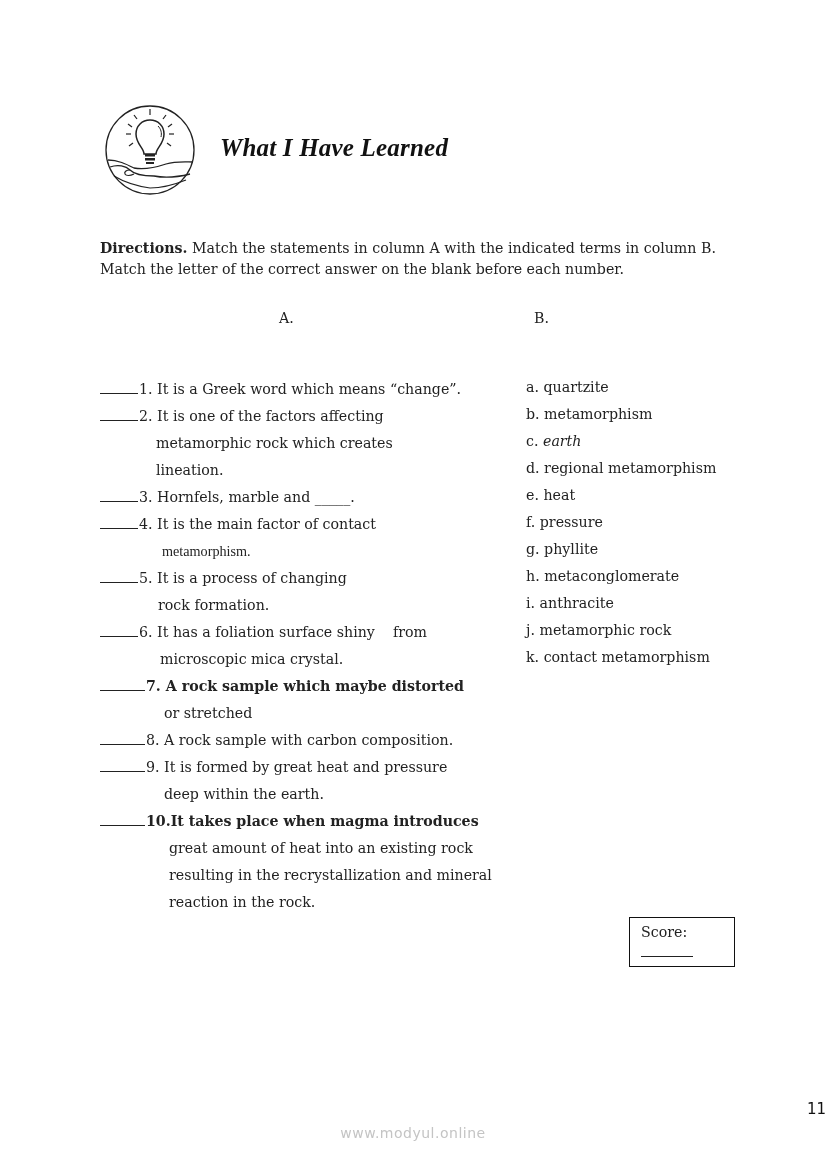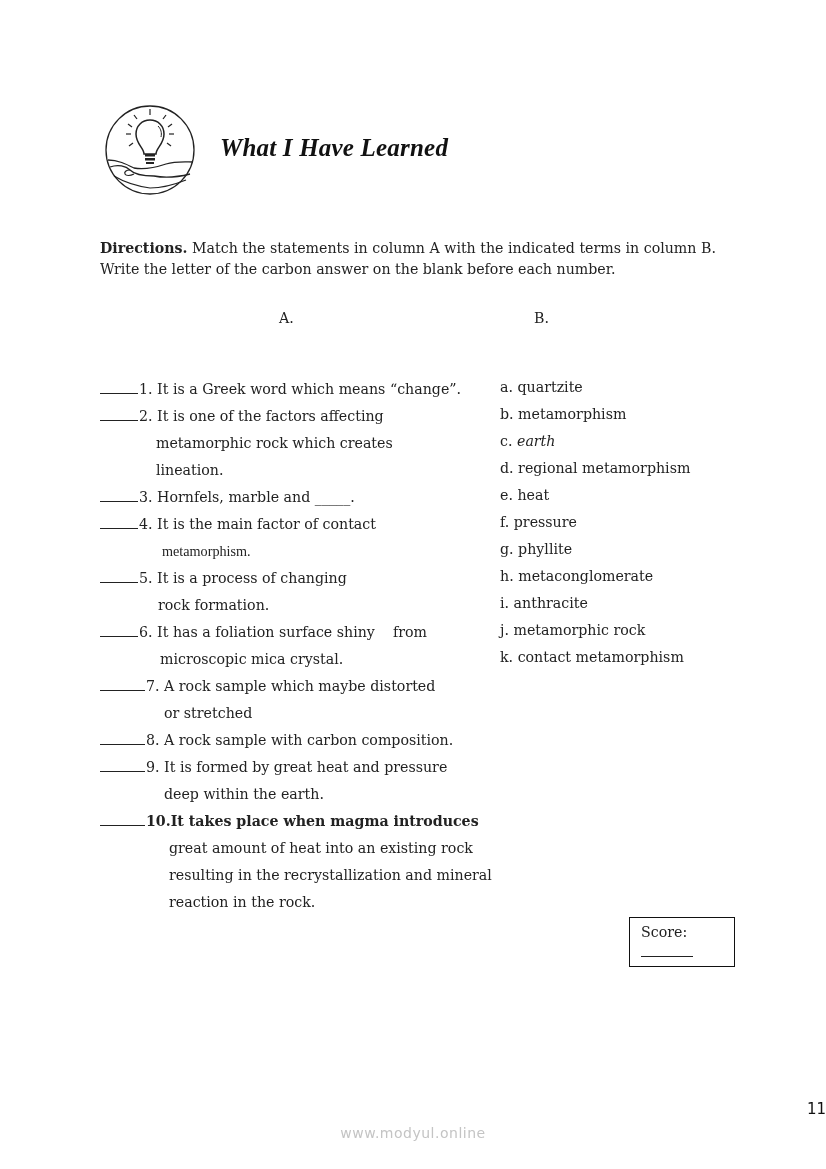--- a/index.html
+++ b/index.html
@@ -16,21 +16,21 @@
     .directions b { font-weight: bold; }
 
     .col-head { position: absolute; top: 310px; font-size: 14.2px; color: #222; }
     .col-head.a { left: 279px; }
     .col-head.b { left: 534px; }
 
     .line { position: absolute; font-size: 14.2px; color: #222; white-space: pre; line-height: 18px; }
     .blank { display: inline-block; border-bottom: 1px solid #222; height: 12px; vertical-align: baseline; margin-right: 1px; }
 
     .colB { position: absolute; left: 500px; top: 378px; font-size: 14.2px; color: #222; }
-    .colB .opt { height: 27px; line-height: 18px; white-space: pre; }
+    .colB .opt { height: 27px; line-height: 18px; white-space: pre; margin-left: 26px; }
     .colB .opt i { font-style: italic; }
 
     .score { position: absolute; left: 629px; top: 917px; width: 106px; height: 50px;
              border: 1.3px solid #111; box-sizing: border-box; font-size: 14.2px; color: #222; text-align: right; }
     .score .lbl { position: absolute; left: 11px; top: 6px; }
     .score .uline { position: absolute; left: 11px; top: 38px; width: 52px; border-bottom: 1px solid #222; }
 
     .pagenum { position: absolute; left: 0; width: 826px; top: 1100px; text-align: right;
                font-family: "DejaVu Sans", sans-serif; font-size: 15px; color: #111; }
     .watermark { position: absolute; left: 0; width: 826px; top: 1125px; text-align: center;
@@ -61,38 +61,38 @@
     <line x1="68" y1="20" x2="64" y2="23" stroke="#222" stroke-width="1.2"></line>
 
     <path d="M4 56 C14 56 22 60 30 64 C40 66 50 64 62 60 C72 57 82 58 89 58" fill="none" stroke="#222" stroke-width="1.3"></path>
     <path d="M6 63 C14 60 22 62 26 66 C30 70 38 72 50 72 C60 74 70 74 86 70" fill="none" stroke="#222" stroke-width="1.3"></path>
     <path d="M26 66 C22 66 20 68 21 70 C22 72 26 72 30 70" fill="none" stroke="#222" stroke-width="1.2"></path>
     <path d="M10 72 C20 78 32 82 46 84 C60 84 72 80 82 76" fill="none" stroke="#222" stroke-width="1.2"></path>
   </svg>
 
   <div class="title">What I Have Learned</div>
 
-  <div class="directions"><b>Directions.</b><span> Match the statements in column A with the indicated terms in column B. Write the letter of the carbon answer on the blank before each number.</span></div>
+  <div class="directions"><b>Directions.</b><span> Match the statements in column A with the indicated terms in column B. Match the letter of the correct answer on the blank before each number.</span></div>
 
   <div class="col-head a">A.</div>
   <div class="col-head b">B.</div>
 
   <div id="colA">
       <div class="line" style="top: 380px; left: 100px;"><span class="blank" style="width: 38px;"></span><span>1.</span> <span>It is a Greek word which means “change”.</span></div>
       <div class="line" style="top: 407px; left: 100px;"><span class="blank" style="width: 38px;"></span><span>2.</span> <span>It is one of the factors affecting</span></div>
       <div class="line" style="top: 434px; left: 156px;"><span>metamorphic rock which creates</span></div>
       <div class="line" style="top: 461px; left: 156px;"><span>lineation.</span></div>
       <div class="line" style="top: 488px; left: 100px;"><span class="blank" style="width: 38px;"></span><span>3.</span> <span>Hornfels, marble and _____.</span></div>
       <div class="line" style="top: 515px; left: 100px;"><span class="blank" style="width: 38px;"></span><span>4.</span> <span>It is the main factor of contact</span></div>
       <div class="line" style="top: 542px; left: 162px; font-family: Liberation Serif, serif;"><span>metamorphism.</span></div>
       <div class="line" style="top: 569px; left: 100px;"><span class="blank" style="width: 38px;"></span><span>5.</span> <span>It is a process of changing</span></div>
       <div class="line" style="top: 596px; left: 158px;"><span>rock formation.</span></div>
       <div class="line" style="top: 623px; left: 100px;"><span class="blank" style="width: 38px;"></span><span>6.</span> <span>It has a foliation surface shiny    from</span></div>
       <div class="line" style="top: 650px; left: 160px;"><span>microscopic mica crystal.</span></div>
-      <div class="line" style="top: 677px; left: 100px;"><span class="blank" style="width: 45px;"></span><span>7.</span> <span>A rock sample which maybe distorted</span></div>
+      <div class="line" style="top: 677px; left: 100px; font-weight: bold;"><span class="blank" style="width: 45px;"></span><span>7.</span> <span>A rock sample which maybe distorted</span></div>
       <div class="line" style="top: 704px; left: 164px;"><span>or stretched</span></div>
       <div class="line" style="top: 731px; left: 100px;"><span class="blank" style="width: 45px;"></span><span>8.</span> <span>A rock sample with carbon composition.</span></div>
       <div class="line" style="top: 758px; left: 100px;"><span class="blank" style="width: 45px;"></span><span>9.</span> <span>It is formed by great heat and pressure</span></div>
       <div class="line" style="top: 785px; left: 164px;"><span>deep within the earth.</span></div>
       <div class="line" style="top: 812px; left: 100px; font-weight: bold;"><span class="blank" style="width: 45px;"></span><span>10.</span><span>It takes place when magma introduces</span></div>
       <div class="line" style="top: 839px; left: 169px;"><span>great amount of heat into an existing rock</span></div>
       <div class="line" style="top: 866px; left: 169px;"><span>resulting in the recrystallization and mineral</span></div>
       <div class="line" style="top: 893px; left: 169px;"><span>reaction in the rock.</span></div>
     </div>
 

